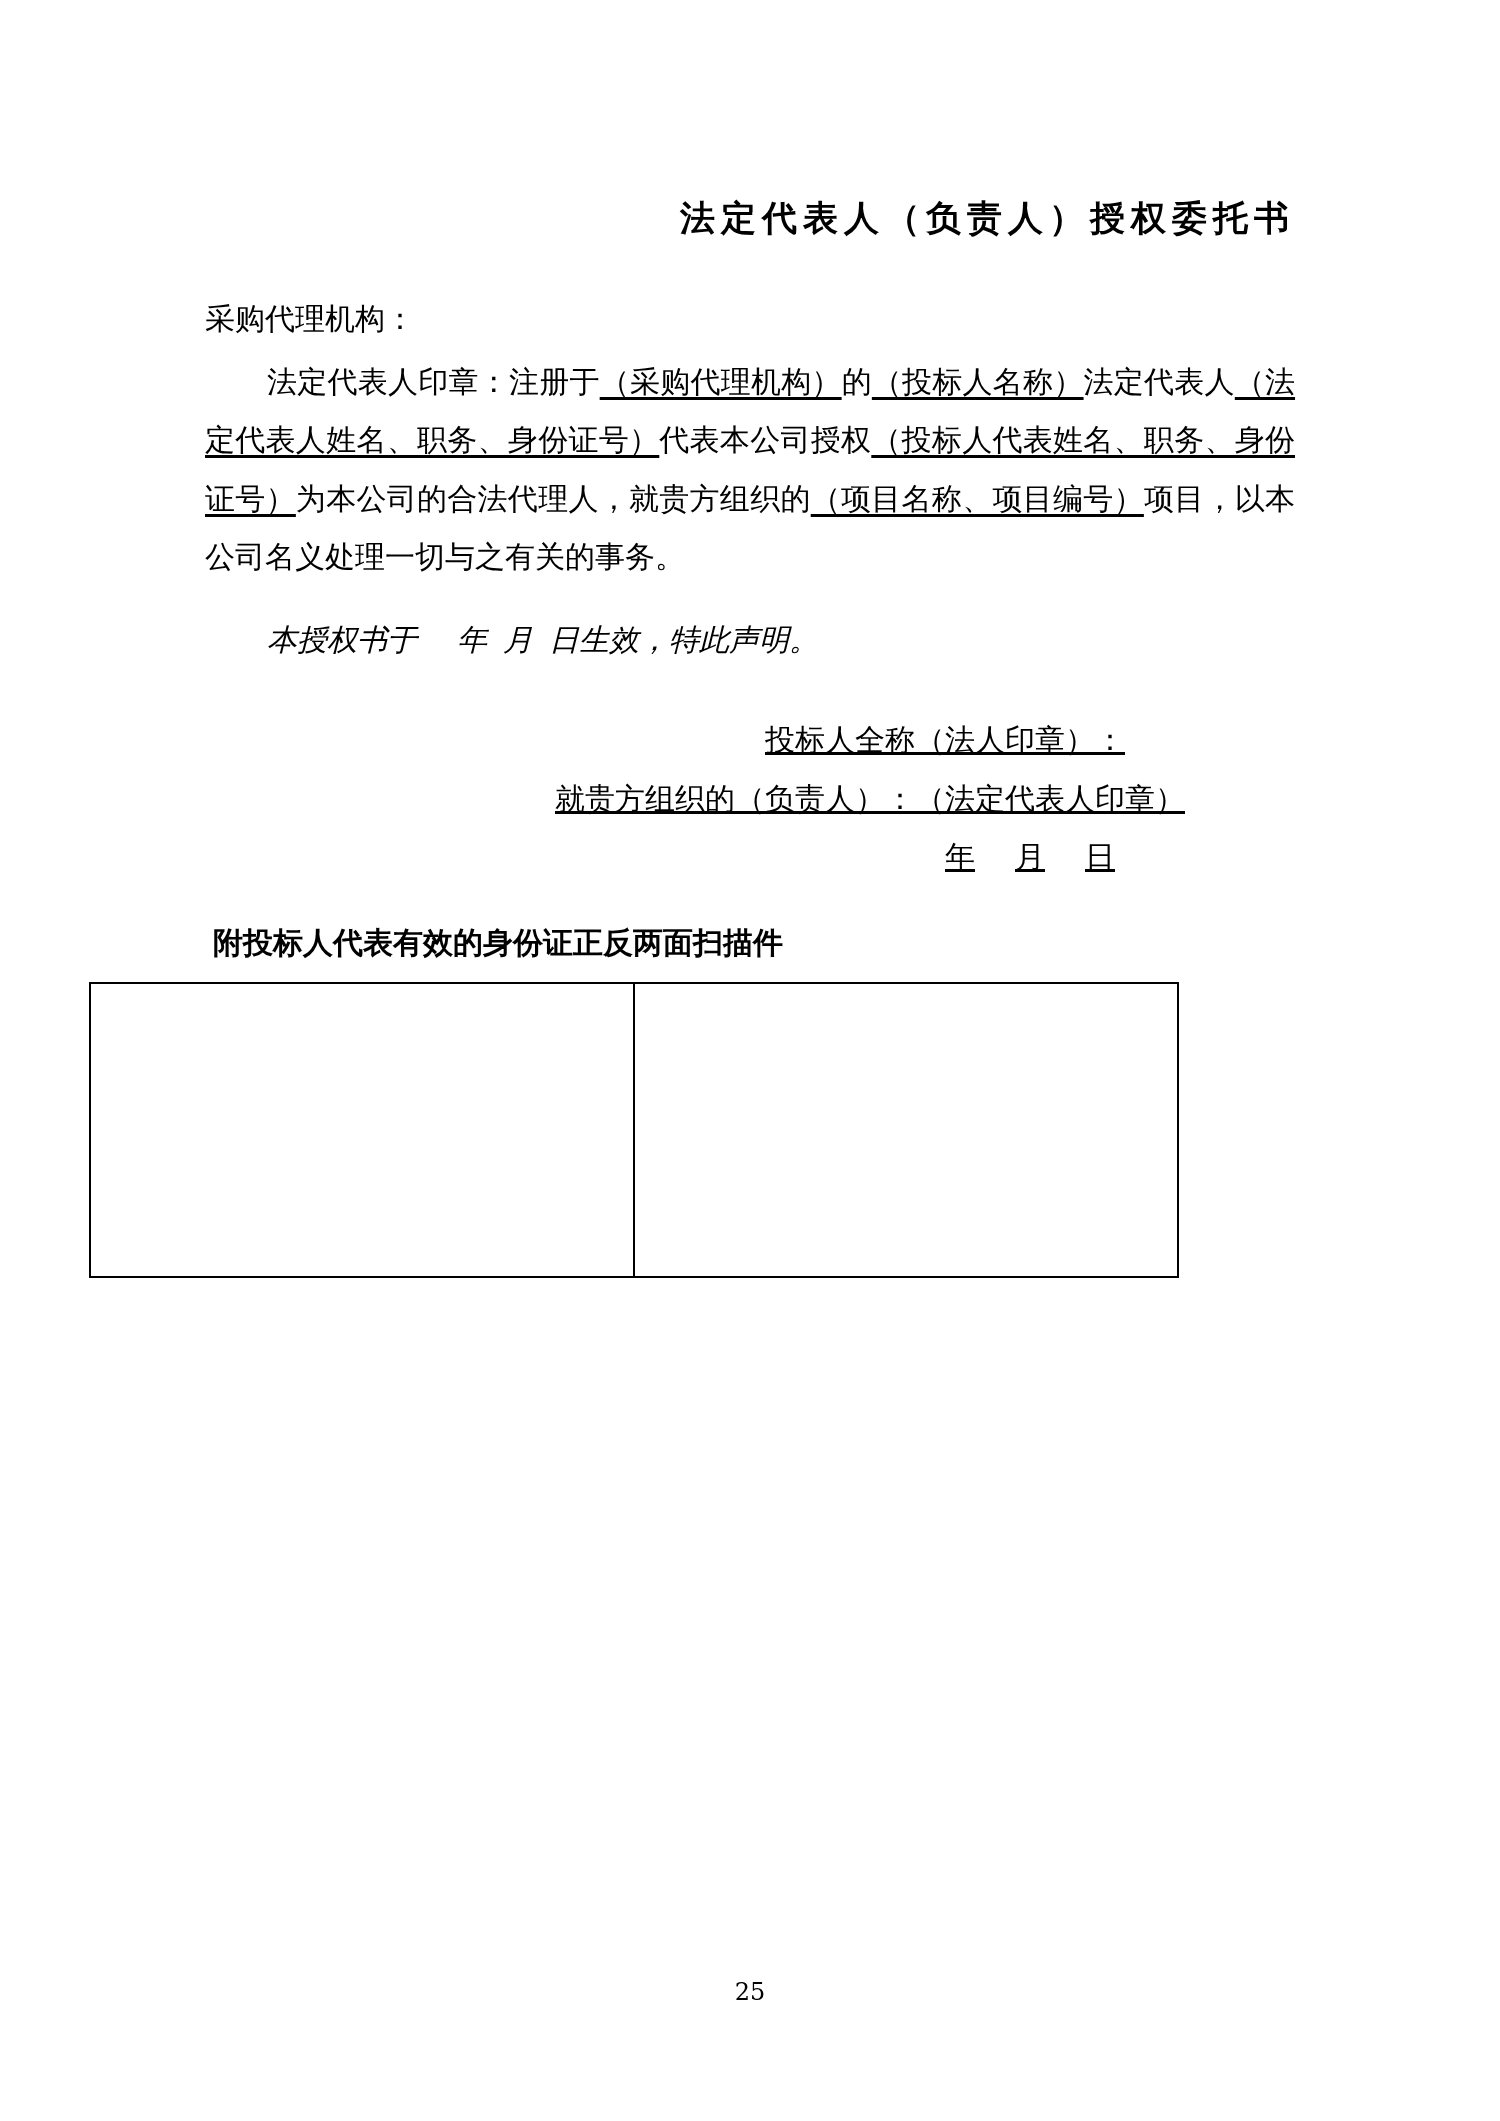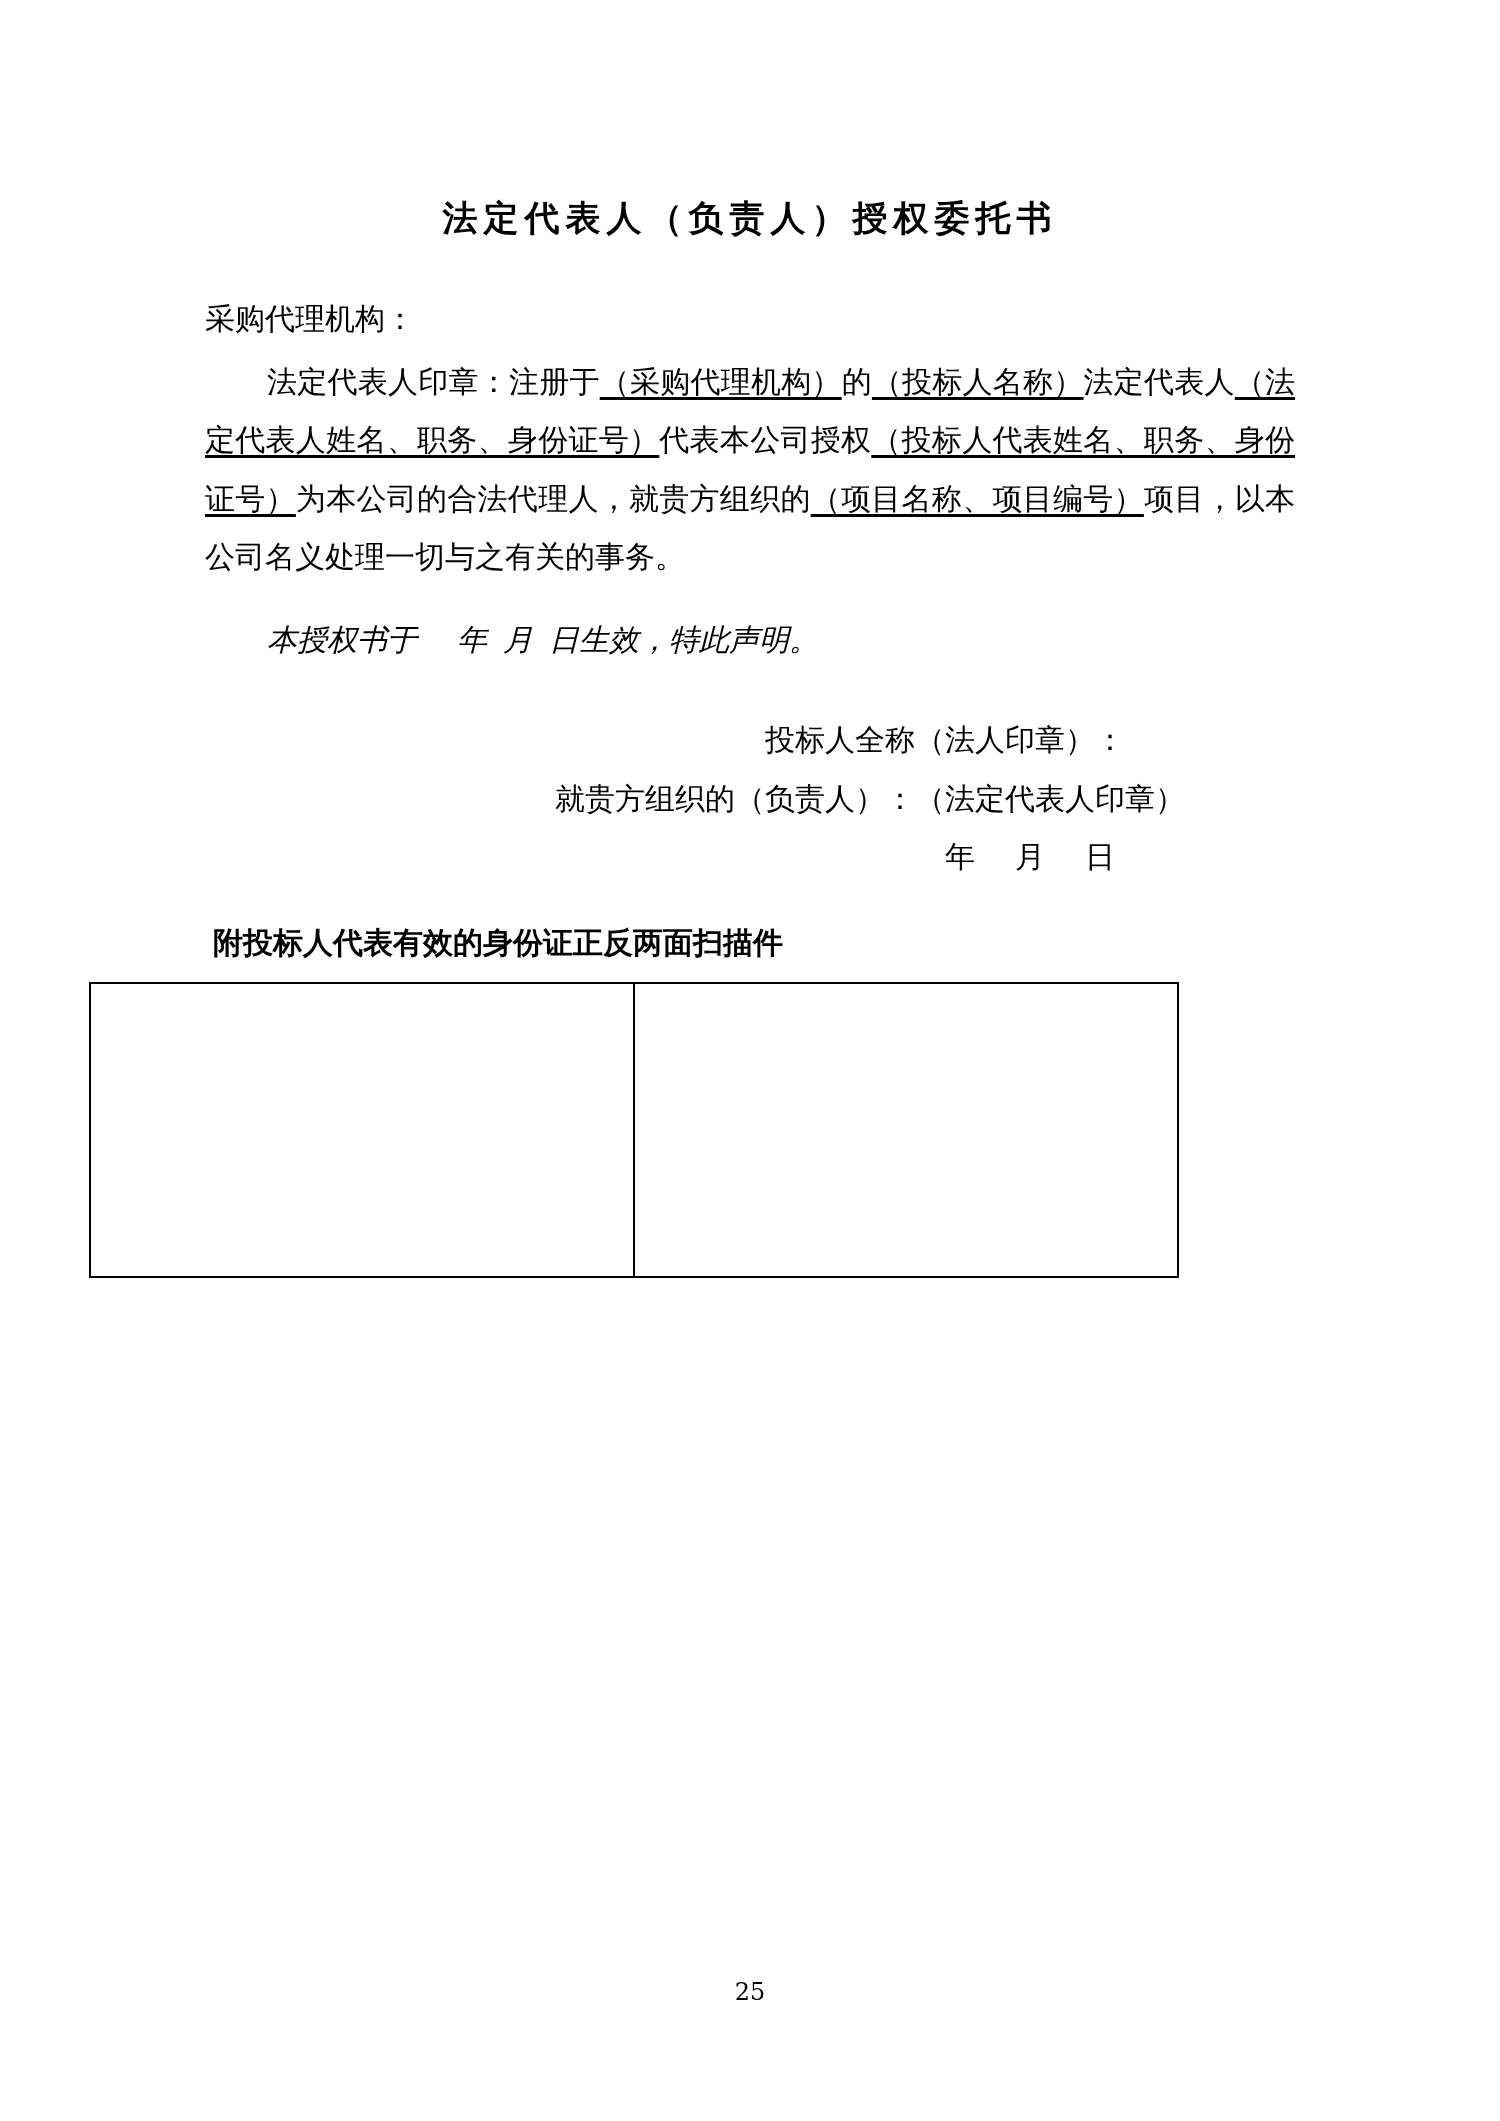--- a/index.html
+++ b/index.html
@@ -22,21 +22,21 @@
     height: 2121px;
     background: #ffffff;
   }
   .content {
     position: absolute;
     left: 205px;
     top: 195px;
     width: 1090px;
   }
   .doc-title {
-    text-align: center;
+    text-align: right;
     font-size: 35px;
     font-weight: bold;
     letter-spacing: 6px;
     margin: 0 0 48px 0;
     font-family: "DejaVu Sans", "Liberation Sans", sans-serif;
   }
   .para {
     font-size: 30px;
     line-height: 1.95;
     margin: 0 0 2px 0;
@@ -60,20 +60,21 @@
   .sp-wide {
     display: inline-block;
     width: 40px;
   }
   .effective {
     margin-top: 24px;
     font-style: italic;
   }
   .sign-block {
     margin-top: 42px;
+    text-decoration: underline;
   }
   .sign-line {
     font-size: 30px;
     line-height: 1.95;
     margin: 0;
   }
   .sign-1 { padding-left: 560px; }
   .sign-2 { padding-left: 350px; }
   .sign-3 { padding-left: 740px; }
   .attach {

